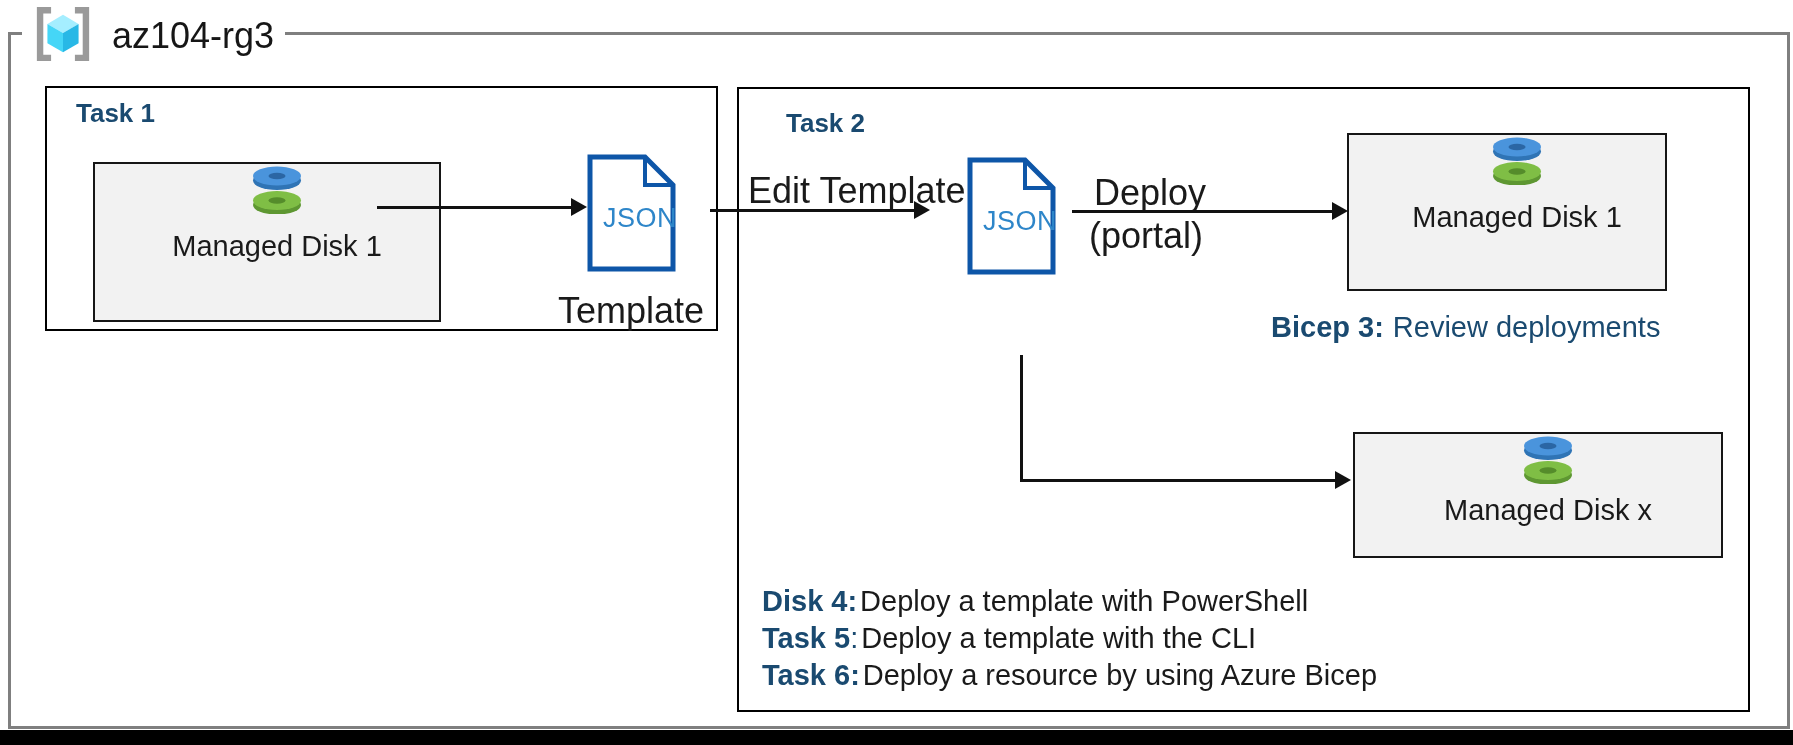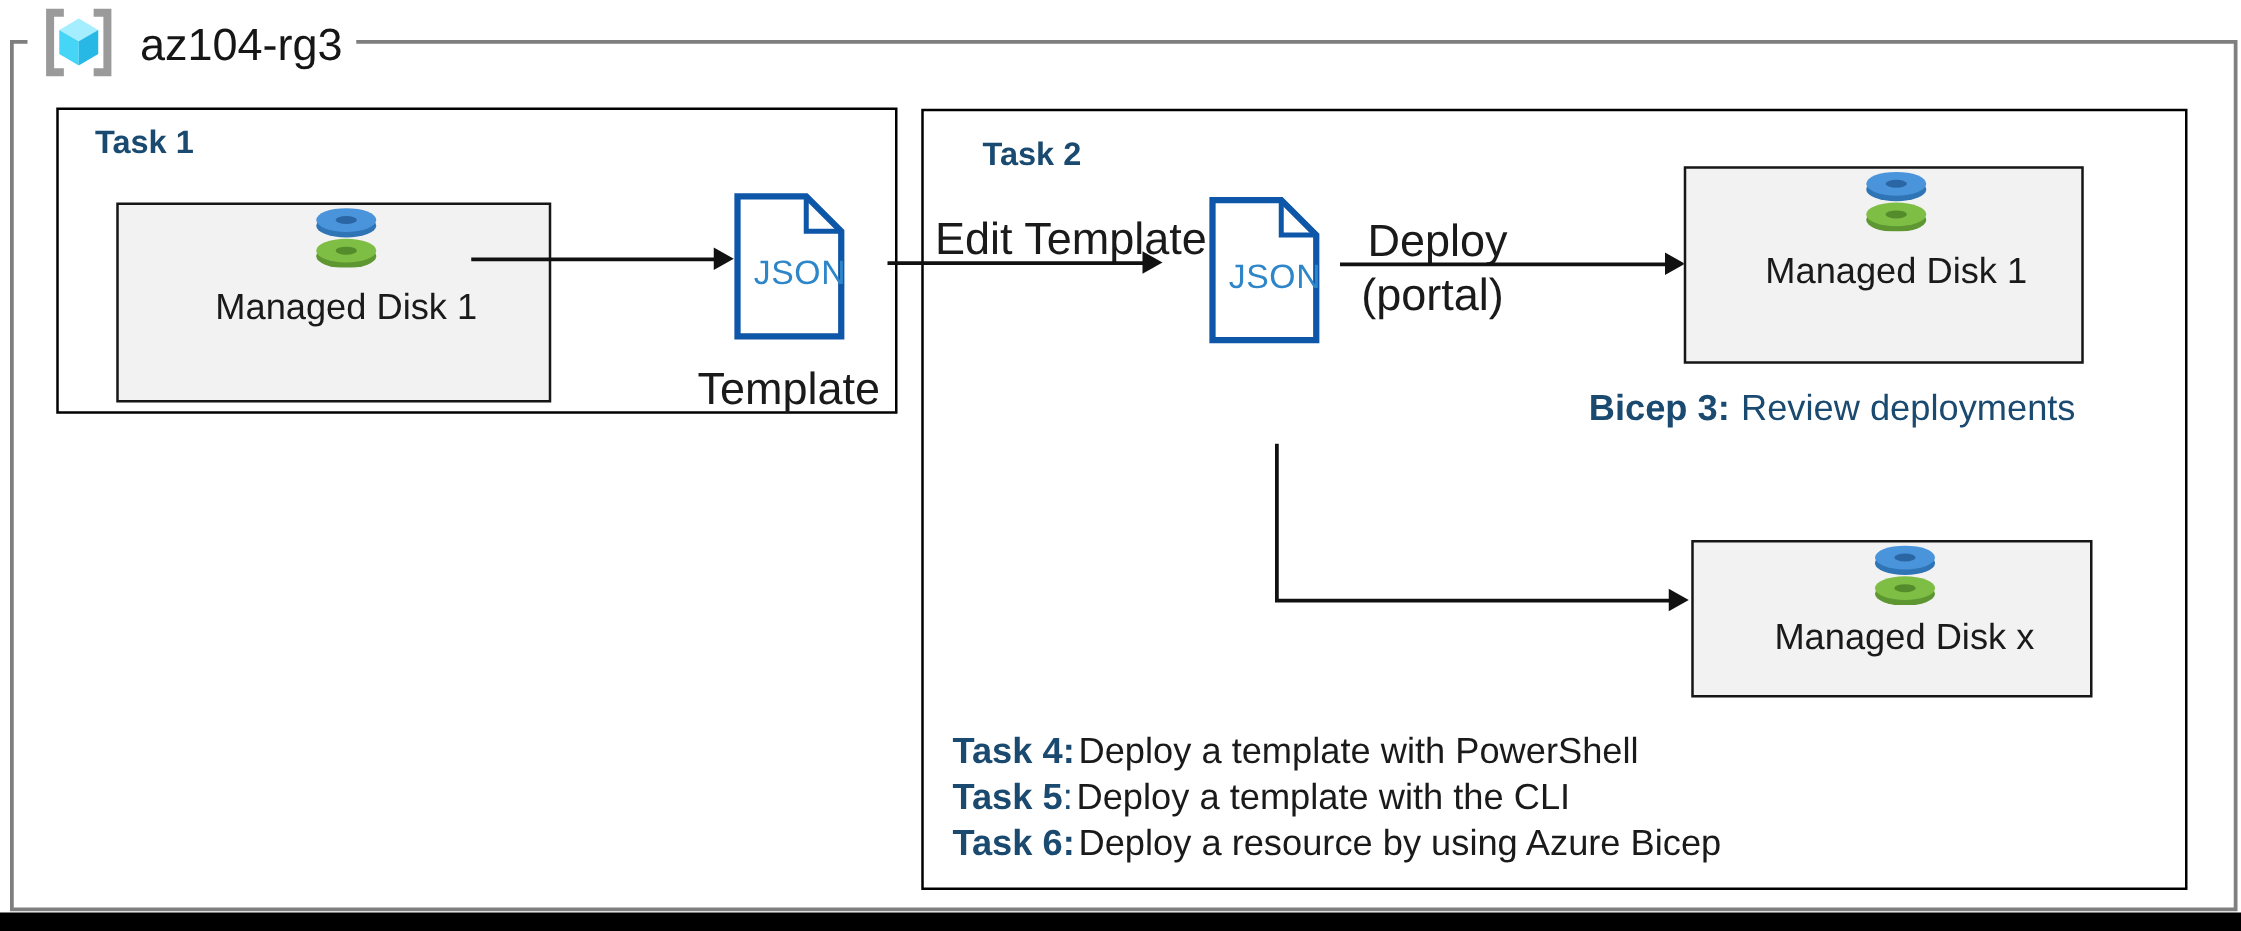--- a/index.html
+++ b/index.html
@@ -19,21 +19,21 @@
   .task2-frame{left:737px;top:87px;width:1013px;height:625px;}
   .task-title{font-size:26px;font-weight:bold;color:#1A4A70;white-space:nowrap;}
   
   .disk-box{
     background:#F2F2F2;border:2.5px solid #161616;box-sizing:border-box;
     display:flex;flex-direction:column;align-items:center;justify-content:flex-start;padding-left:20px;
   }
   .disk-box .caption{font-size:29px;color:#1a1a1a;white-space:nowrap;}
   .md1-t1{left:93px;top:162px;width:348px;height:160px;gap:16px;}
   .md1-t2{left:1347px;top:133px;width:320px;height:158px;gap:16px;}
-  .mdx-t2{left:1353px;top:432px;width:321px;height:126px;gap:10px;}
+  .mdx-t2{left:1353px;top:432px;width:370px;height:126px;gap:10px;}
   .disk-svg{width:52px;height:50px;display:block;}
   
   .json-icon{width:91px;height:120px;}
   .json-icon svg{position:absolute;left:0;top:0;}
   .json-text{
     position:absolute;left:0;top:50px;width:100%;text-align:right;
     font-size:27px;color:#2E86C9;letter-spacing:0.5px;
   }
   .json1{left:586px;top:153px;}
   .json2{left:966px;top:156px;}
@@ -147,21 +147,21 @@
 
   <div class="abs disk-box mdx-t2">
     <svg class="disk-svg">
         <use href="#sym-disk"></use>
       </svg>
     <div class="caption">Managed Disk x</div>
   </div>
 
   <div class="abs footer-note" style="left:762px;top:583px">
     <div class="note">
-      <span class="pre">Task 4:</span><span class="body">Deploy a template with PowerShell</span>
+      <span class="pre">Disk 4:</span><span class="body">Deploy a template with PowerShell</span>
     </div>
     <div class="note">
       <span class="pre">Task 5</span><span class="colon">:</span><span class="body">Deploy a template with the CLI</span>
     </div>
     <div class="note">
       <span class="pre">Task 6:</span><span class="body">Deploy a resource by using Azure Bicep</span>
     </div>
   </div>
 
 </div>

